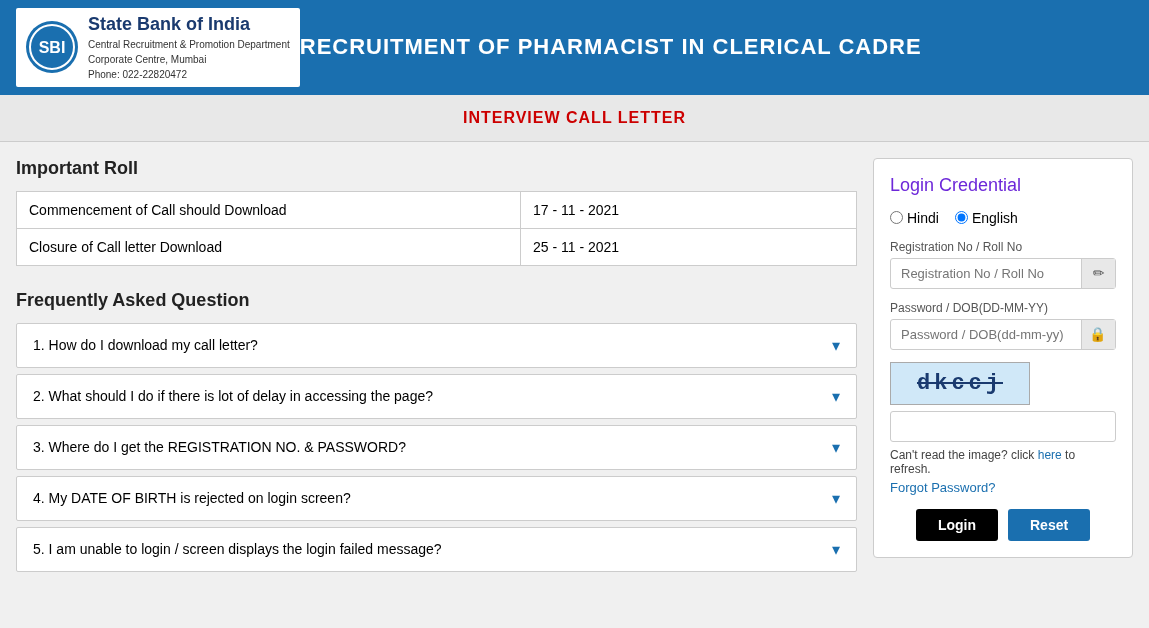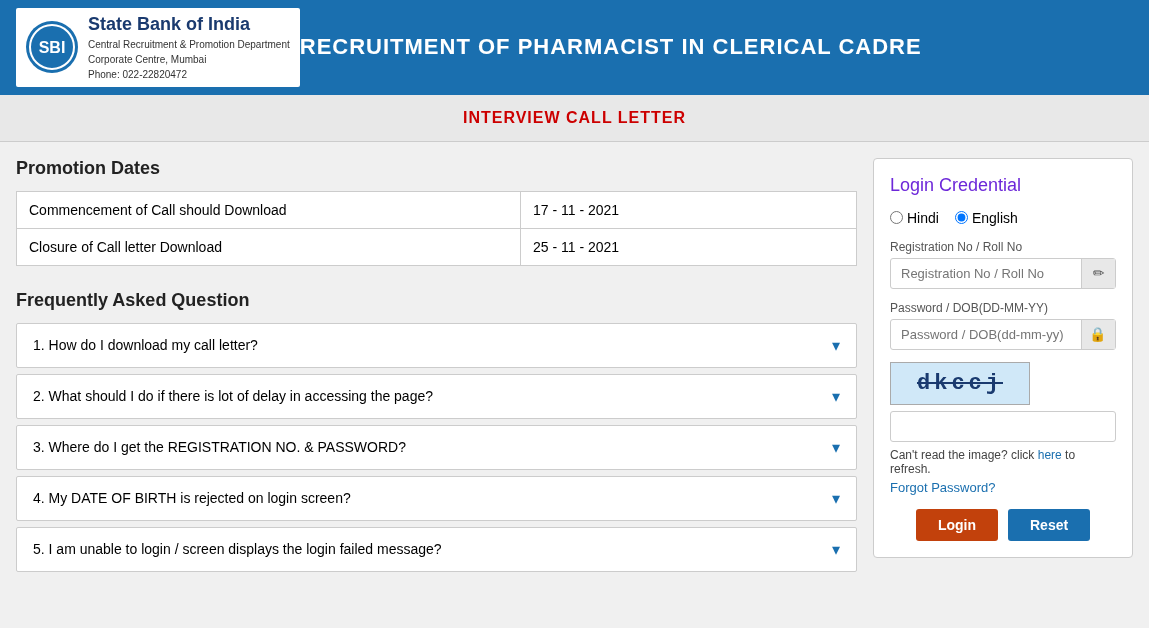--- a/index.html
+++ b/index.html
@@ -249,21 +249,21 @@
     }
     .btn {
       padding: 8px 22px;
       border: none;
       border-radius: 3px;
       font-size: 14px;
       font-weight: bold;
       cursor: pointer;
     }
     .btn-login {
-      background: #c2410c;
+      background: #000000;
       color: white;
     }
     .btn-reset {
       background: #1a6faf;
       color: white;
     }
   </style>
 </head>
 <body>
 
@@ -287,21 +287,21 @@
 </div>
 
 <div class="sub-header">
   <span class="sub-header-text">INTERVIEW CALL LETTER</span>
 </div>
 
 <div class="main-content">
 
   <div class="left-panel">
 
-    <div class="section-title">Promotion Dates</div>
+    <div class="section-title">Important Roll</div>
     <table class="dates-table">
       <tbody id="dates-tbody">
       <tr>
             <td>Commencement of Call should Download</td>
                     <td>17 - 11 - 2021</td>
           </tr>
           <tr>
             <td>Closure of Call letter Download</td>
                     <td>25 - 11 - 2021</td>
           </tr>

